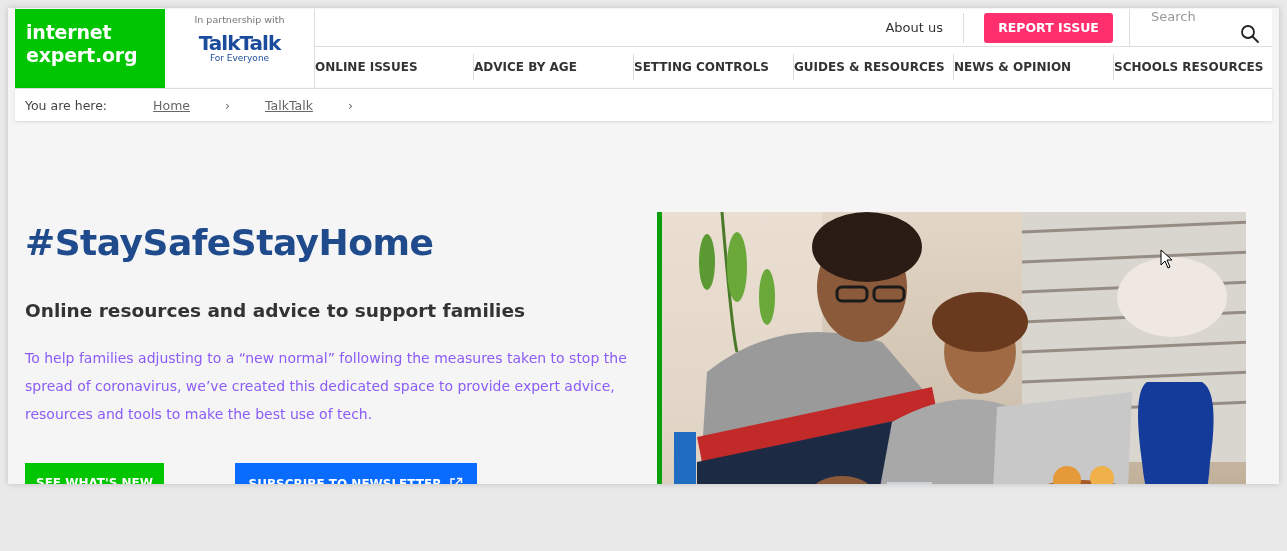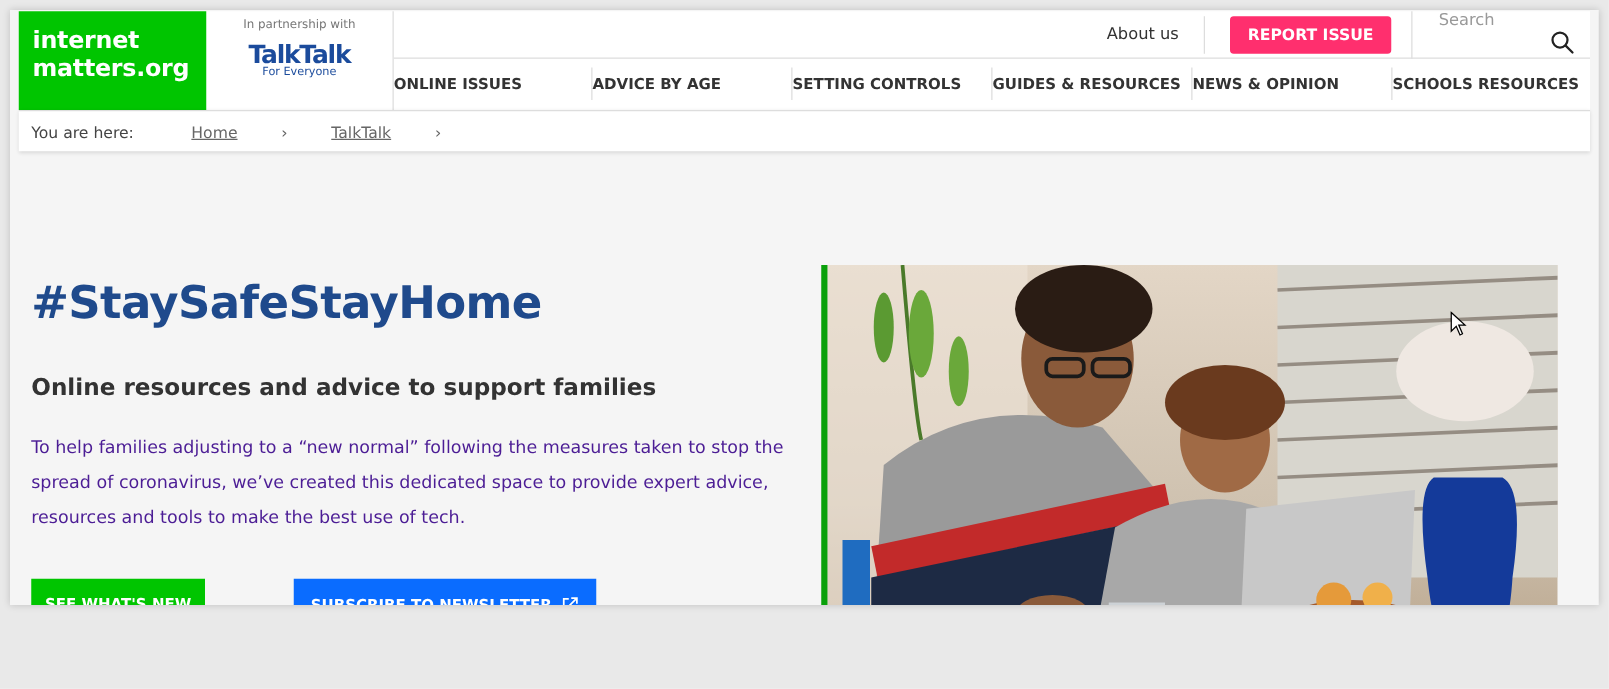--- a/index.html
+++ b/index.html
@@ -76,21 +76,21 @@
   .hero-title {
     position: absolute; left: 17px; top: 214px;
     font-size: 36px; color: #1f4a8c; letter-spacing: -0.5px;
   }
   .hero-sub {
     position: absolute; left: 17px; top: 292px;
     font-size: 18.5px; color: #333;
   }
   .hero-body {
     position: absolute; left: 17px; top: 336px; width: 610px;
-    font-size: 14px; color: #4c1d95; line-height: 28px;
+    font-size: 14px; color: #8b5cf6; line-height: 28px;
   }
   .btn-new {
     position: absolute; left: 17px; top: 455px; width: 139px; height: 40px;
     background: #00c500; color: #fff; font-weight: bold; font-size: 12px;
     border: none; font-family: "DejaVu Sans", sans-serif;
   }
   .btn-sub {
     position: absolute; left: 227px; top: 455px; width: 242px; height: 41px;
     background: #0a6cff; color: #fff; font-weight: bold; font-size: 12px;
     border: none; font-family: "DejaVu Sans", sans-serif;
@@ -108,21 +108,21 @@
   .cursor { position: absolute; left: 1160px; top: 249px; }
 </style>
 </head>
 <body>
 
 <div class="frame">
 
   <div class="header">
     <div class="logo">
       <div>internet</div>
-      <div>matters.org</div>
+      <div>expert.org</div>
     </div>
     <div class="partner">
       <div class="pw">In partnership with</div>
       <div class="tt">TalkTalk</div>
       <div class="fe">For Everyone</div>
     </div>
     <div class="nav-area">
       <div class="top-row">
         <a class="about">About us</a>
         <button class="report-btn">REPORT ISSUE</button>

